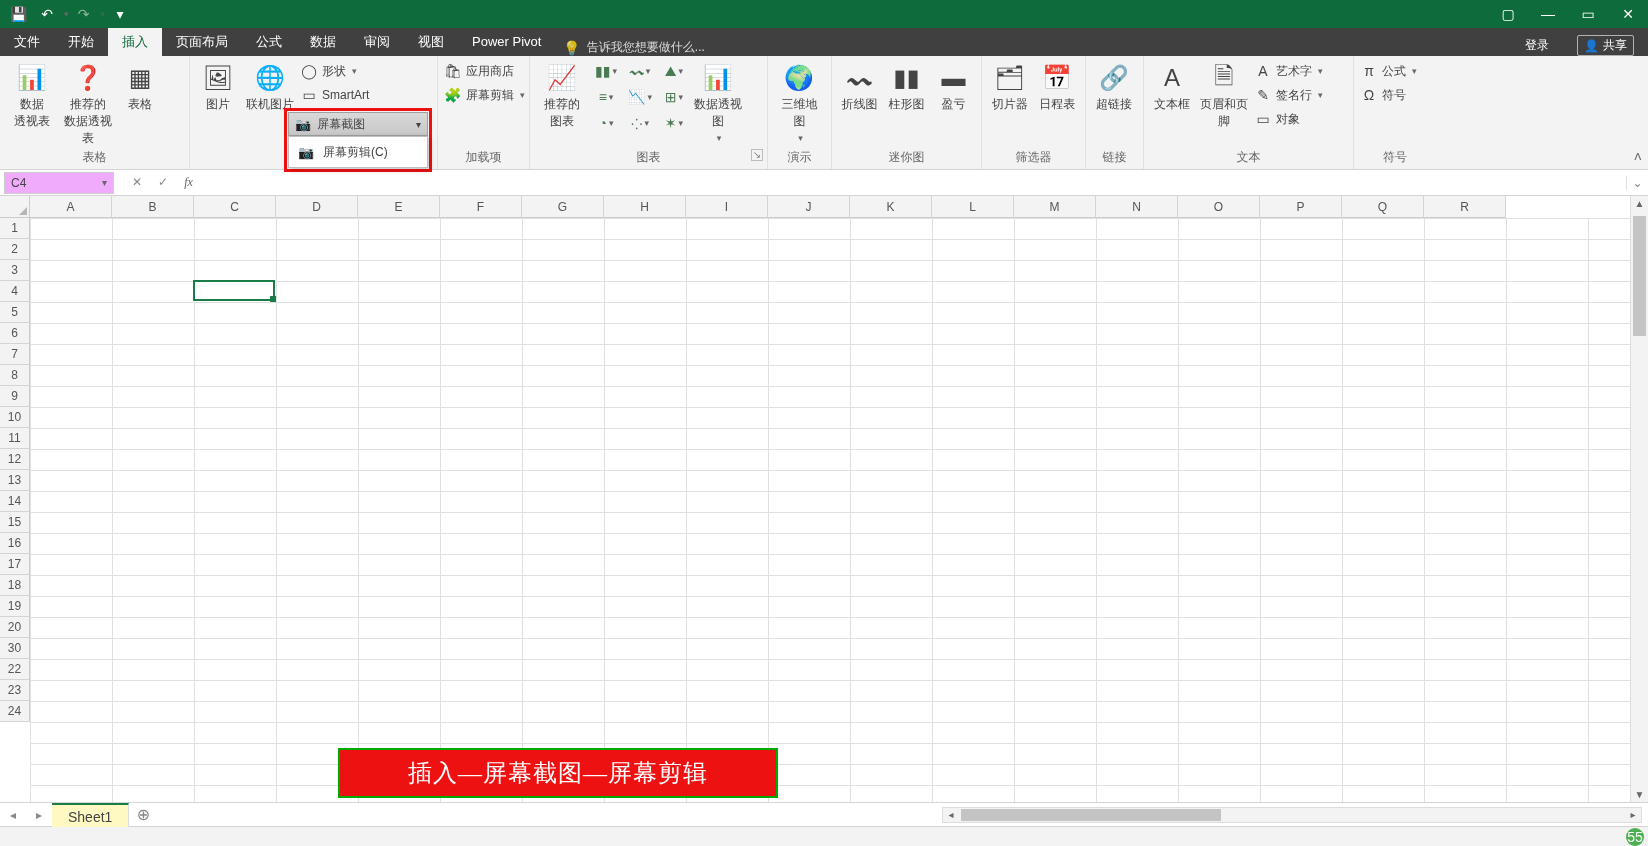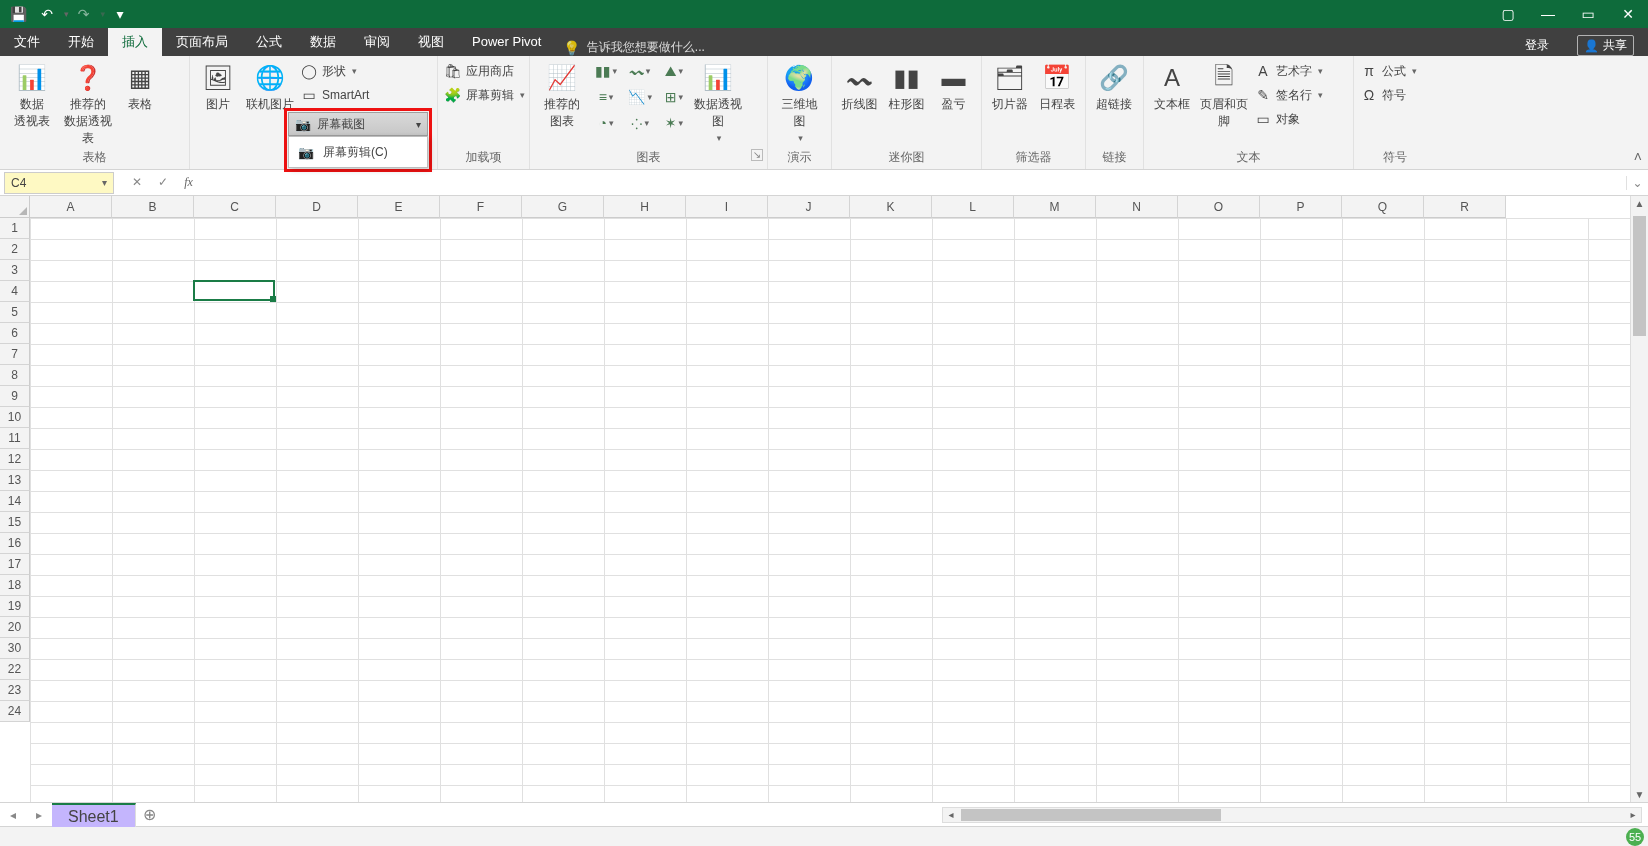--- a/index.html
+++ b/index.html
@@ -43,21 +43,21 @@
   .red-highlight { position:absolute; left:284px; top:52px; width:148px; height:64px; border:3px solid #e11; z-index:50;}
   .shot-btn { position:absolute; left:288px; top:56px; width:140px; height:24px; background:linear-gradient(#d9d9d9,#c7c7c7); border:1px solid #9f9f9f; display:flex; align-items:center; gap:6px; padding:0 6px; font-size:12px; z-index:55;}
   .shot-btn .ic { font-size:13px; }
   .shot-btn .caret { margin-left:auto; font-size:10px;}
   .shot-menu { position:absolute; left:288px; top:80px; width:140px; background:#fff; border:1px solid #bdbdbd; box-shadow:2px 2px 6px rgba(0,0,0,.2); z-index:55;}
   .shot-menu .item { display:flex; align-items:center; gap:8px; height:30px; padding:0 8px; font-size:12px;}
   .shot-menu .item .ic{ width:18px; text-align:center; font-size:13px;}
 
   
   .fbar { height:26px; background:#fff; border-bottom:1px solid #d4d4d4; display:flex; align-items:center;}
-  .namebox { width:110px; height:22px; border:1px solid #ccc; margin-left:4px; display:flex; align-items:center; justify-content:space-between; padding:0 6px; background:#fef9c3;}
+  .namebox { width:110px; height:22px; border:1px solid #ccc; margin-left:4px; display:flex; align-items:center; justify-content:space-between; padding:0 6px; background:#f0abfc;}
   .namebox .caret { font-size:10px; color:#666;}
   .fbar .tools { display:flex; gap:16px; padding:0 18px; color:#888;}
   .fbar .fx { font-style:italic; font-family:Liberation Serif, serif; color:#666;}
   .fbar input { border:none; outline:none; flex:1; height:22px; font-size:13px; padding-left:6px;}
   .fbar .expand { width:22px; text-align:center; color:#888; border-left:1px solid #e0e0e0;}
 
   
   .gridwrap { position:relative; height:606px; display:flex; }
   .corner { width:30px; height:22px; border-right:1px solid #ccc; border-bottom:1px solid #ccc; background:#f3f3f3; position:absolute; left:0; top:0;}
   .corner::after{content:""; position:absolute; right:2px; bottom:2px; width:0;height:0;border-left:8px solid transparent; border-bottom:8px solid #b7b7b7;}
@@ -76,28 +76,28 @@
   .vscroll { position:absolute; right:0; top:0; width:18px; bottom:0; background:#f3f3f3; border-left:1px solid #ddd;}
   .vscroll .thumb{ position:absolute; top:20px; left:2px; right:2px; height:120px; background:#c4c4c4;}
   .vscroll .arr{ position:absolute; left:0; right:0; text-align:center; font-size:10px; color:#666;}
 
   
   .annot { position:absolute; left:308px; top:530px; width:440px; height:50px; background:#e11; border:2px solid #0a0; color:#fff; display:flex; align-items:center; justify-content:center; font-size:24px; font-family:"SimSun","STSong",serif; letter-spacing:1px; z-index:60;}
 
   
   .sheetbar { height:24px; border-top:1px solid #d4d4d4; display:flex; align-items:center; background:#fff;}
   .sheetbar .navbtn { width:26px; text-align:center; color:#888;}
-  .sheettab { padding:0 16px; height:24px; line-height:24px; border-right:1px solid #ddd; border-top:2px solid #1a7c46; background:#c4b5fd; font-size:16px;}
+  .sheettab { padding:0 16px; height:24px; line-height:24px; border-right:1px solid #ddd; border-top:2px solid #1a7c46; background:#fef9c3; font-size:14px;}
   .addsheet { width:28px; text-align:center; color:#888; font-size:16px;}
   .hscroll { margin-left:auto; width:700px; height:16px; background:#f3f3f3; border:1px solid #ddd; margin-right:6px; position:relative;}
   .hscroll .thumb{ position:absolute; left:18px; top:1px; bottom:1px; width:260px; background:#c4c4c4;}
   .hscroll .arr{ position:absolute; top:0; bottom:0; width:16px; display:flex;align-items:center;justify-content:center;font-size:10px;color:#666;}
 
   .statusbar { height:20px; background:#f3f3f3; border-top:1px solid #d4d4d4; display:flex; align-items:center; font-size:11px; color:#666;}
-  .statusbar .circle{ margin-left:auto; margin-right:4px; width:18px;height:18px;border-radius:50%;background:#4caf50;color:#fff;display:flex;align-items:center;justify-content:center;font-size:11px;}
+  .statusbar .circle{ margin-left:auto; margin-right:4px; width:18px;height:18px;border-radius:50%;background:#4caf50;color:#fff;display:flex;align-items:center;justify-content:center;font-size:14px;}
 </style>
 </head>
 <body>
 
 <div class="titlebar">
   <div class="qat">
     <div class="qat-btn">💾</div>
     <div class="qat-btn">↶</div>
     <span class="dd">▾</span>
     <div class="qat-btn" style="opacity:.5">↷</div>
@@ -400,20 +400,21 @@
       <div class="rh">20</div>
       <div class="rh">30</div>
       <div class="rh">22</div>
       <div class="rh">23</div>
       <div class="rh">24</div>
     </div>
   <div class="cells">
     <div class="selection" style="left:163px; top:62px; width:82px; height:21px;">
       <div class="handle"></div>
     </div>
+    <div class="annot">插入—屏幕截图—屏幕剪辑</div>
   </div>
   <div class="vscroll">
     <div class="arr" style="top:2px">▲</div>
     <div class="thumb"></div>
     <div class="arr" style="bottom:2px">▼</div>
   </div>
 </div>
 
 <div class="sheetbar">
   <div class="navbtn">◂</div>

